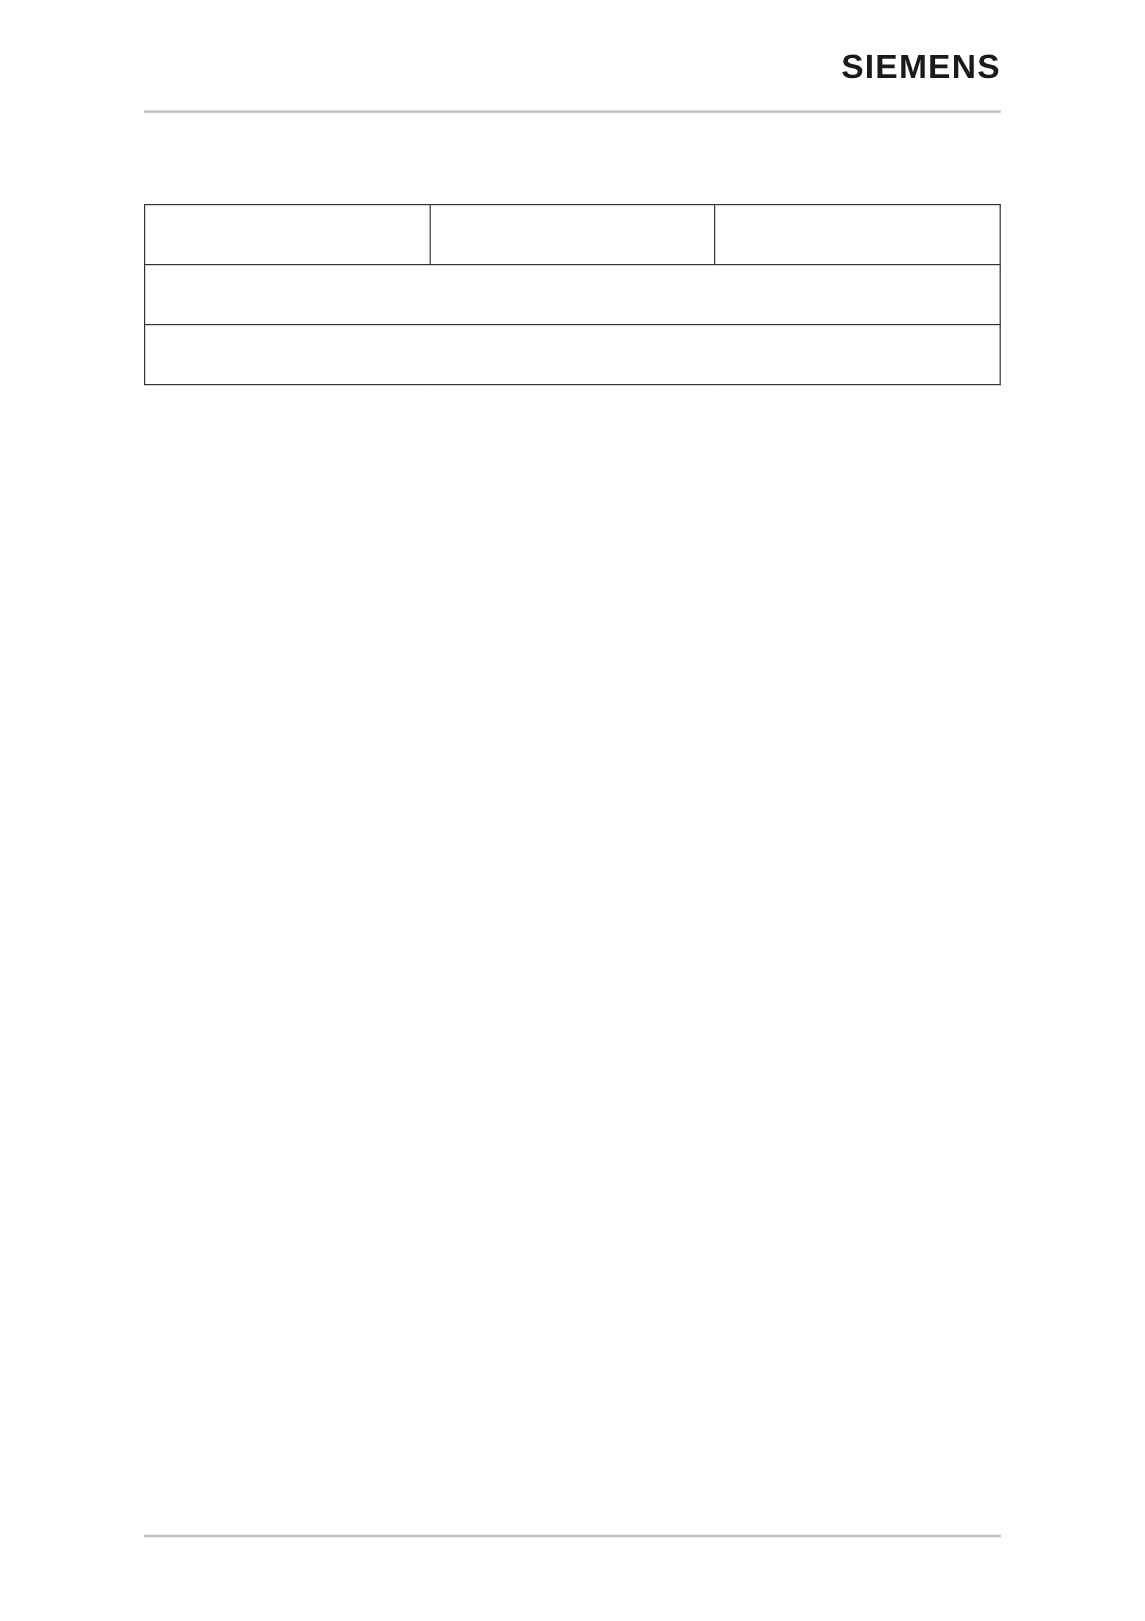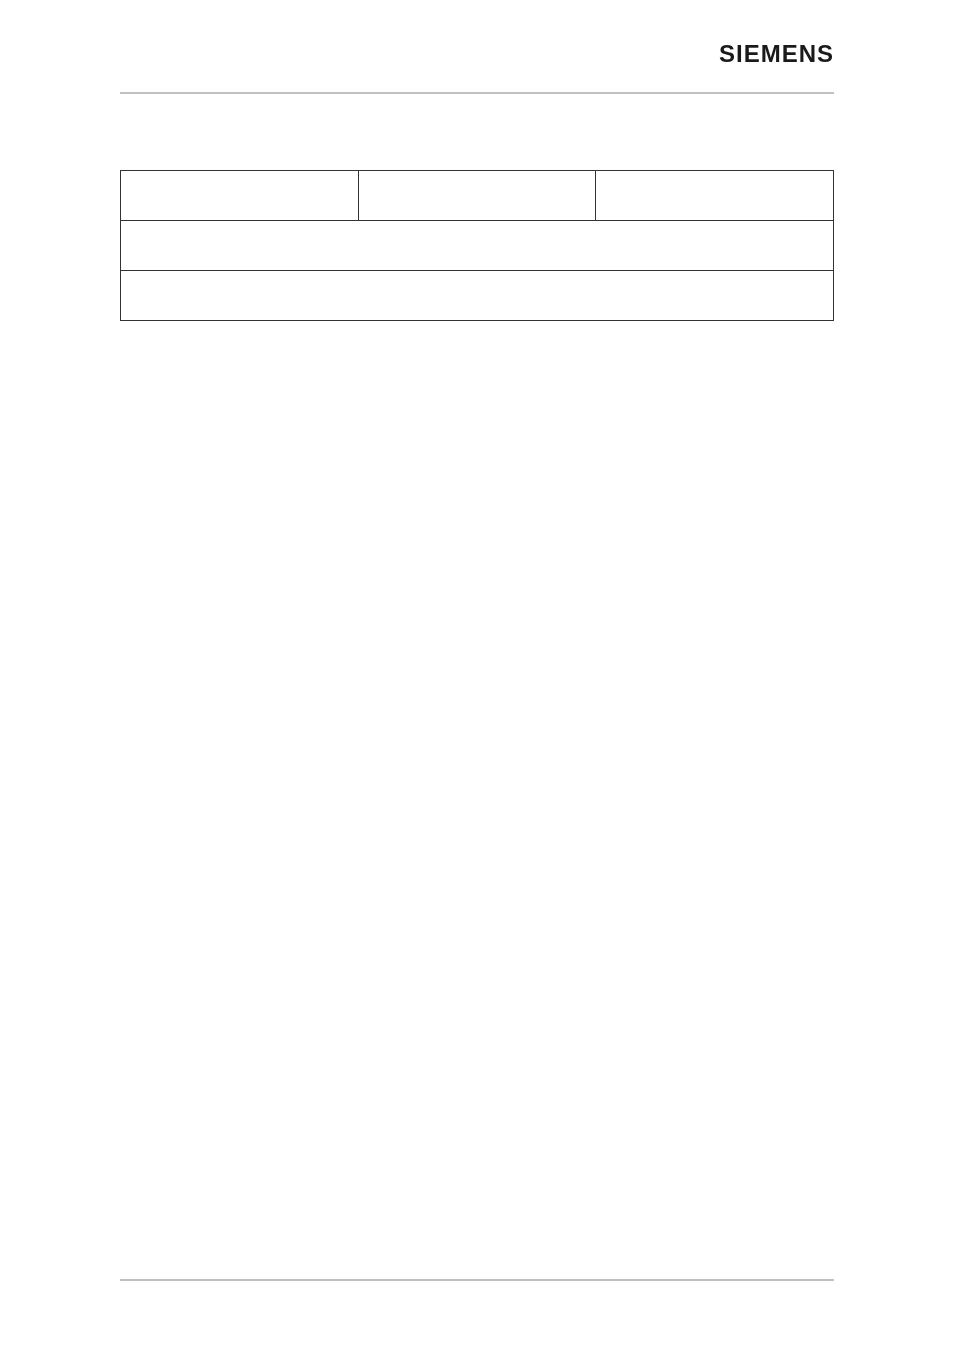--- a/index.html
+++ b/index.html
@@ -17,21 +17,21 @@
   .page {
     position: relative;
     width: 100%;
     height: 100%;
     padding: 40px 120px 60px 120px;
   }
   .logo {
     position: absolute;
     top: 40px;
     right: 120px;
-    font-size: 24px;
+    font-size: 28px;
     font-weight: 800;
     letter-spacing: 1px;
     color: #1a1a1a;
   }
   .top-divider {
     position: absolute;
     top: 92px;
     left: 120px;
     right: 120px;
     height: 2px;

